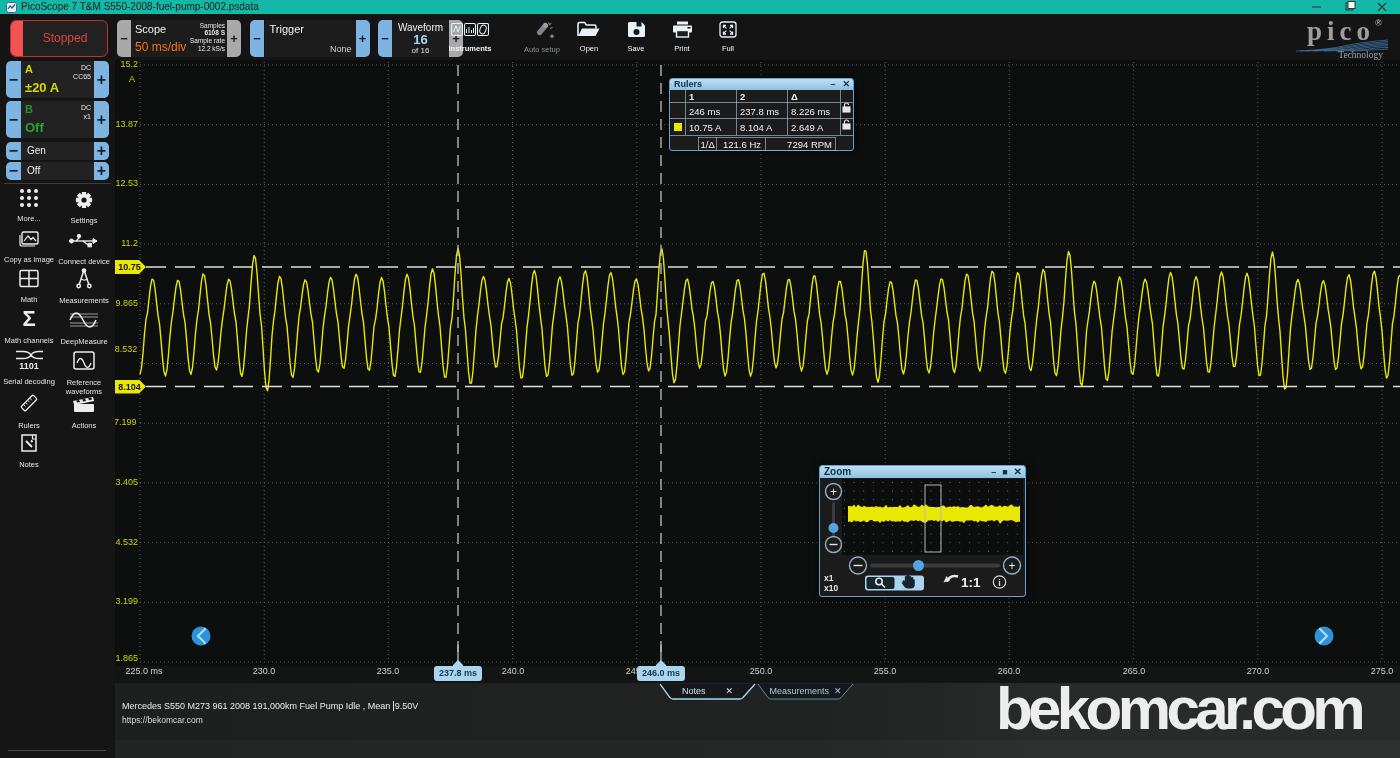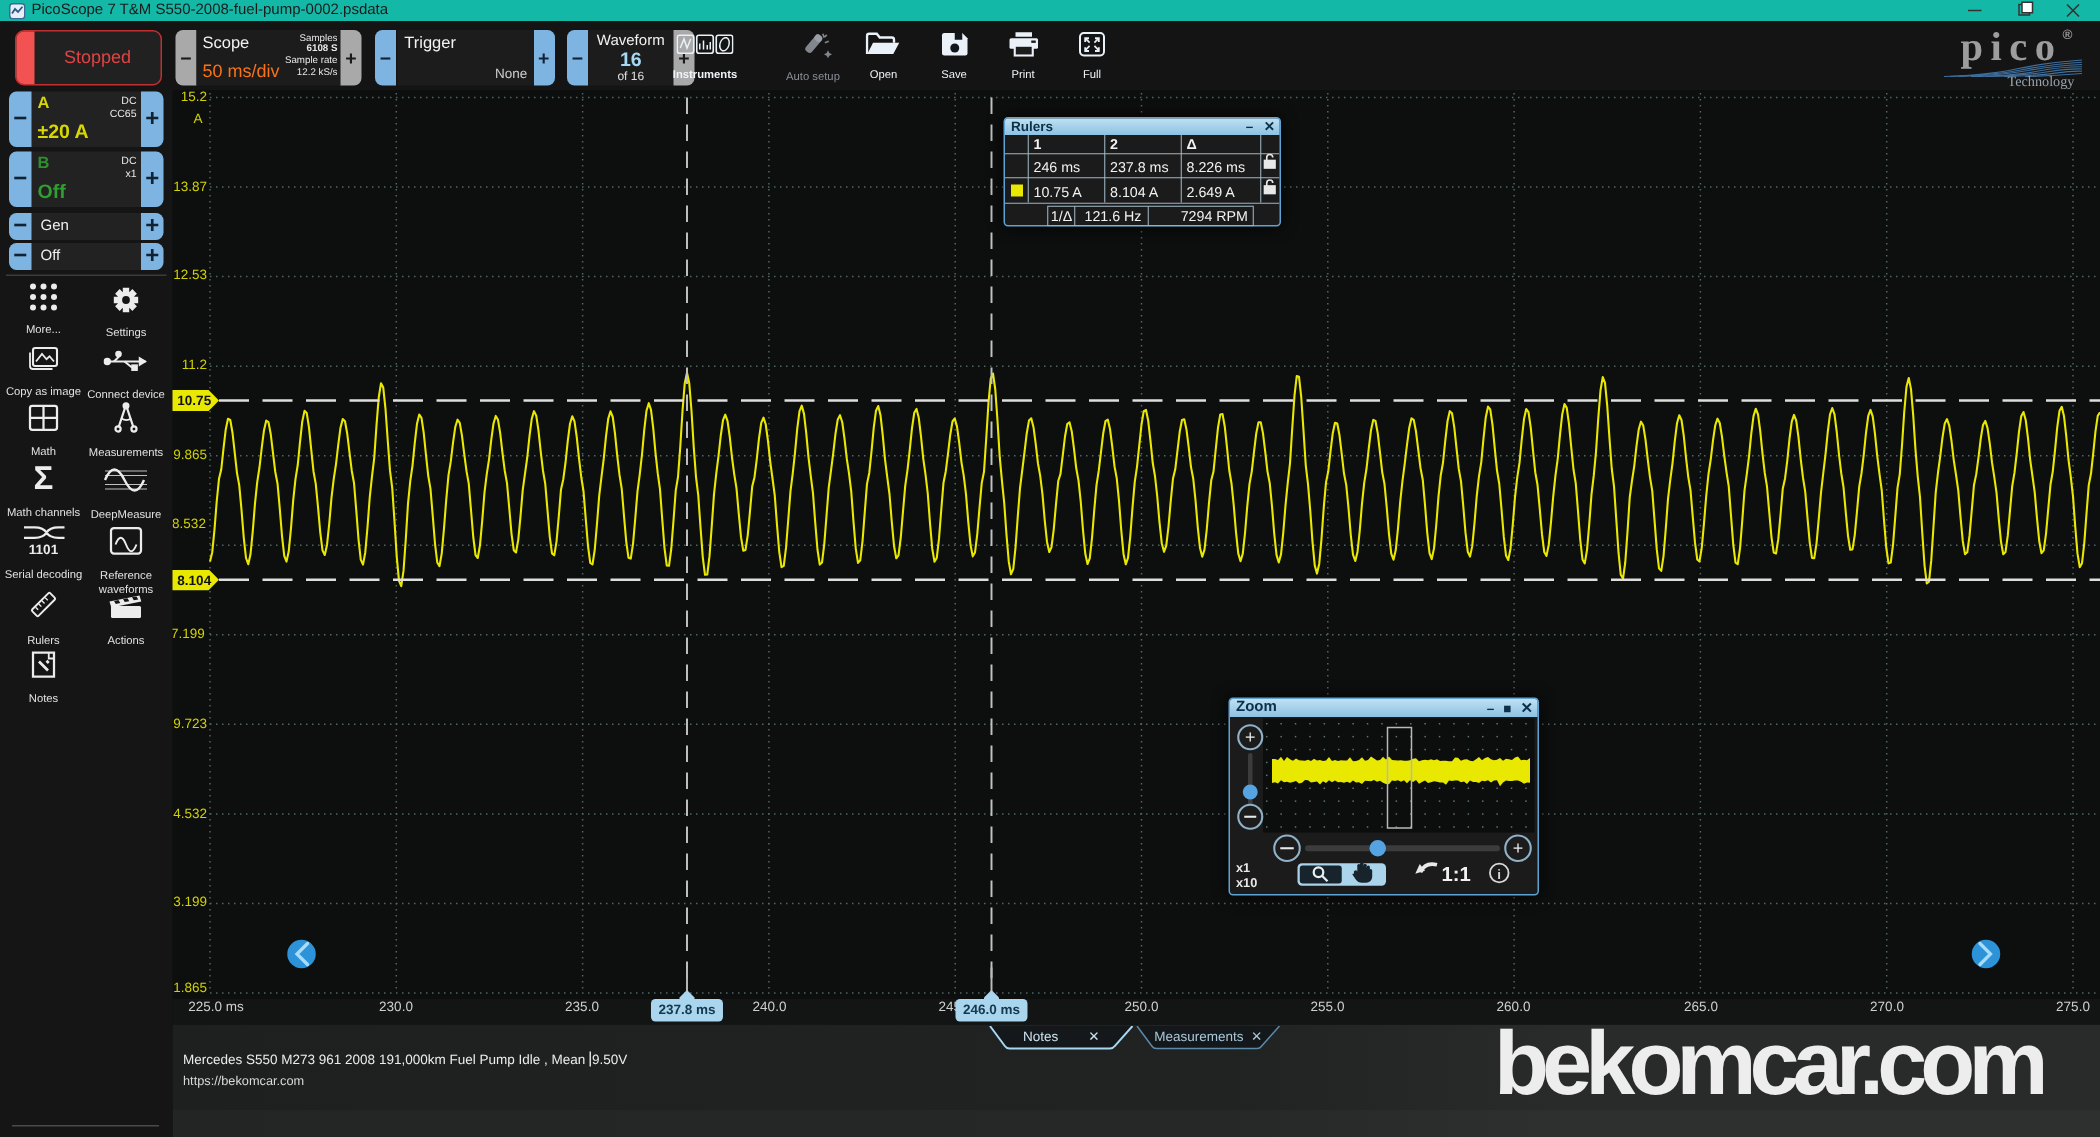--- a/index.html
+++ b/index.html
@@ -342,21 +342,21 @@
 <circle cx="1324" cy="636" r="9.5" fill="#2d93d8"></circle>
       <path d="M1320 629 l7 7 l-7 7" fill="none" stroke="#a8dcf8" stroke-width="2.2" stroke-linecap="round"></path>
 </svg>
 <div class="ytext" style="left:114px;top:59px;width:24px;text-align:right;z-index:3;">15.2</div>
 <div class="ytext" style="left:114px;top:118.7px;width:24px;text-align:right;z-index:3;">13.87</div>
 <div class="ytext" style="left:114px;top:178.4px;width:24px;text-align:right;z-index:3;">12.53</div>
 <div class="ytext" style="left:114px;top:238.1px;width:24px;text-align:right;z-index:3;">11.2</div>
 <div class="ytext" style="left:114px;top:297.8px;width:24px;text-align:right;z-index:3;">9.865</div>
 <div class="ytext" style="left:114px;top:344px;width:24px;text-align:center;z-index:3;">8.532</div>
 <div class="ytext" style="left:114px;top:417.2px;width:24px;text-align:left;z-index:3;">7.199</div>
-<div class="ytext" style="left:114px;top:476.9px;width:24px;text-align:right;z-index:3;">9.723</div>
+<div class="ytext" style="left:114px;top:476.9px;width:24px;text-align:right;z-index:3;">3.405</div>
 <div class="ytext" style="left:114px;top:536.6px;width:24px;text-align:right;z-index:3;">4.532</div>
 <div class="ytext" style="left:114px;top:596.3px;width:24px;text-align:right;z-index:3;">3.199</div>
 <div class="ytext" style="left:114px;top:653px;width:24px;text-align:right;z-index:3;">1.865</div>
 <div class="ytext" style="left:114px;top:74px;width:21px;text-align:right;">A</div>
 <div class="xlab" style="left:144px;">225.0 ms</div>
 <div class="xlab" style="left:264px;">230.0</div>
 <div class="xlab" style="left:388px;">235.0</div>
 <div class="xlab" style="left:513px;">240.0</div>
 <div class="xlab" style="left:637px;">245.0</div>
 <div class="xlab" style="left:761px;">250.0</div>

